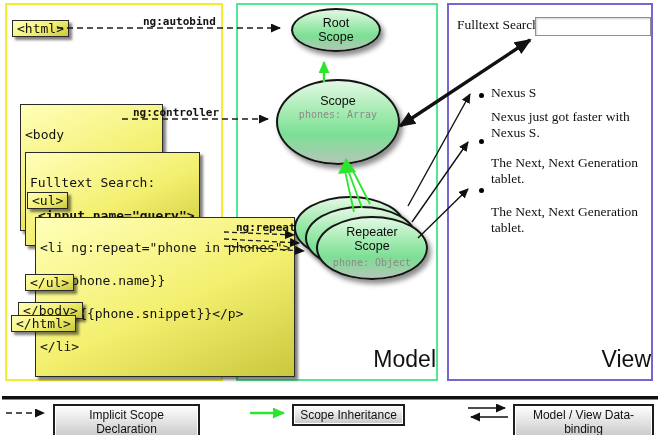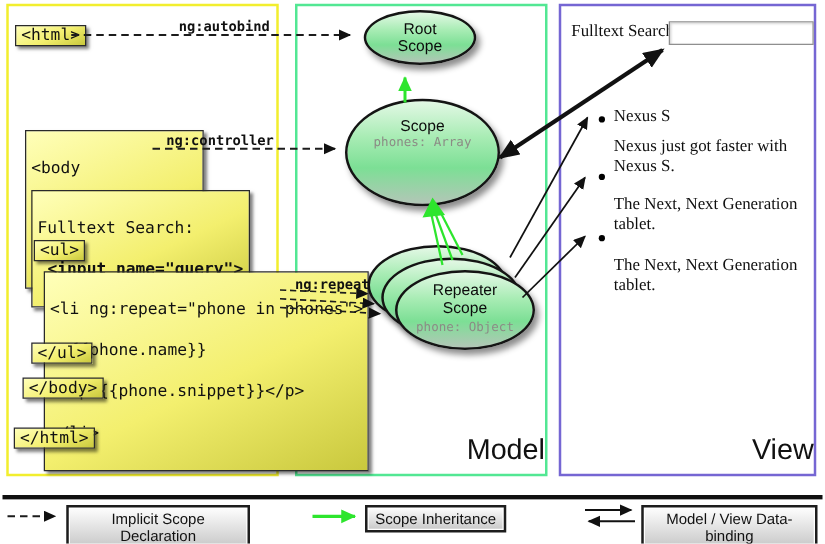--- a/index.html
+++ b/index.html
@@ -89,21 +89,21 @@
     <div>&lt;li ng:repeat="phone in phones"&gt;</div>
     <div>  {{phone.name}}</div>
     <div>  &lt;p&gt;{{phone.snippet}}&lt;/p&gt;</div>
     <div>&lt;/li&gt;</div>
   </div>
 
   <div class="codebox" style="left:25px; top:274px;">&lt;/ul&gt;</div>
 
   <div class="codebox" style="left:18px; top:302px;">&lt;/body&gt;</div>
 
-  <div class="codebox" style="left:11px; top:342px;text-align:right;">&lt;/html&gt;</div>
+  <div class="codebox" style="left:11px; top:315px;text-align:right;">&lt;/html&gt;</div>
 
   <div class="nglabel" style="left:143px; top:15px;">ng:autobind</div>
   <div class="nglabel" style="left:133px; top:106px;">ng:controller</div>
   <div class="nglabel" style="left:236px; top:221px;">ng:repeat</div>
 
   <div class="ellipse" style="left:291px; top:8px; width:90px; height:44px; padding-top:6px;">
     <div class="scope-title">Root</div>
     <div class="scope-title">Scope</div>
   </div>
 

